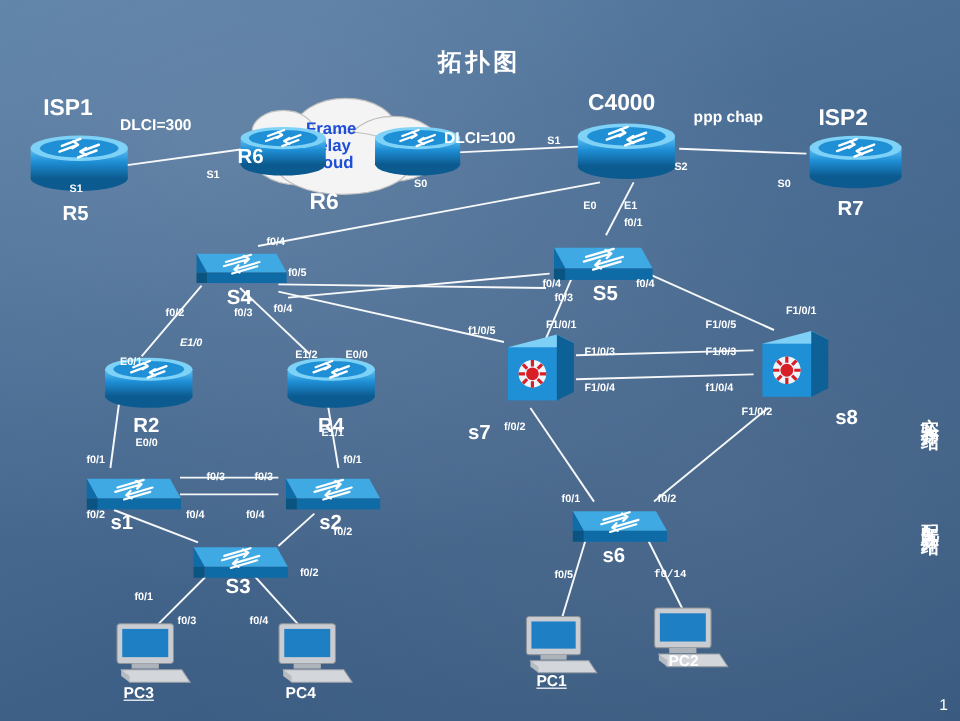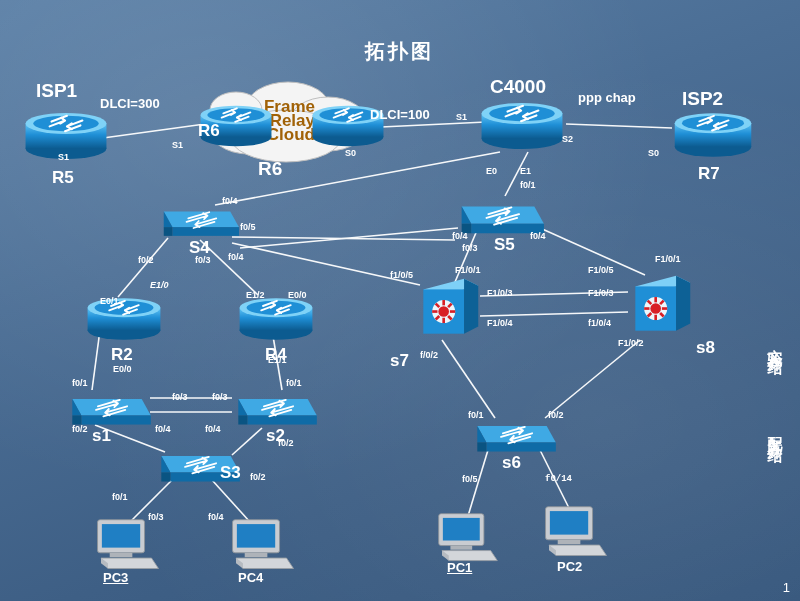--- a/index.html
+++ b/index.html
@@ -92,21 +92,21 @@
 
   <svg style="position:absolute;left:196px;top:74px;" width="180" height="92">
     <g fill="#f4f4f4" stroke="#bfbfbf" stroke-width="1">
       <ellipse cx="52" cy="52" rx="40" ry="28"></ellipse>
       <ellipse cx="92" cy="34" rx="42" ry="26"></ellipse>
       <ellipse cx="132" cy="50" rx="40" ry="27"></ellipse>
       <ellipse cx="90" cy="62" rx="56" ry="26"></ellipse>
       <ellipse cx="40" cy="36" rx="26" ry="18"></ellipse>
     </g>
   </svg>
-  <div class="lbl" style="left:255px;top:100px;color:#a16207;font-size:17px;line-height:14px;text-align:right;width:60px;">
+  <div class="lbl" style="left:255px;top:100px;color:#1d4ed8;font-size:14px;line-height:14px;text-align:left;width:60px;">
     <span>Frame</span><br>
     <span>Relay</span><br>
     <span>Cloud</span>
   </div>
   <div class="lbl xl" style="left:258px;top:158px;">R6</div>
 
   <div id="devices">
       <div class="node" style="left: 22px; top: 110px;"><svg width="88" height="52" viewBox="0 0 90 54">
     <defs>
       <linearGradient id="rg" x1="0" y1="0" x2="0" y2="1">
@@ -489,19 +489,19 @@
     <div class="lbl lg" style="left: 198px; top: 121px;">R6</div>
     <div class="lbl lg" style="left: 698px; top: 164px;">R7</div>
     <div class="lbl lg" style="left: 189px; top: 238px;">S4</div>
     <div class="lbl lg" style="left: 494px; top: 235px;">S5</div>
     <div class="lbl lg" style="left: 390px; top: 351px;">s7</div>
     <div class="lbl lg" style="left: 696px; top: 338px;">s8</div>
     <div class="lbl lg" style="left: 111px; top: 345px;">R2</div>
     <div class="lbl lg" style="left: 265px; top: 345px;">R4</div>
     <div class="lbl lg" style="left: 92px; top: 426px;">s1</div>
     <div class="lbl lg" style="left: 266px; top: 426px;">s2</div>
-    <div class="lbl lg" style="left: 188px; top: 463px; margin-left: 32px;">S3</div>
+    <div class="lbl lg" style="left: 188px; top: 479px;">S3</div>
     <div class="lbl lg" style="left: 502px; top: 453px;">s6</div>
     <div class="lbl md" style="left: 103px; top: 570px; text-decoration: underline;">PC3</div>
     <div class="lbl md" style="left: 238px; top: 570px;">PC4</div>
     <div class="lbl md" style="left: 447px; top: 560px; text-decoration: underline;">PC1</div>
-    <div class="lbl md" style="left: 557px; top: 543px; margin-top: 16px;">PC2</div>
+    <div class="lbl md" style="left: 557px; top: 543px;">PC2</div>
   </div>
 
 </body></html>

